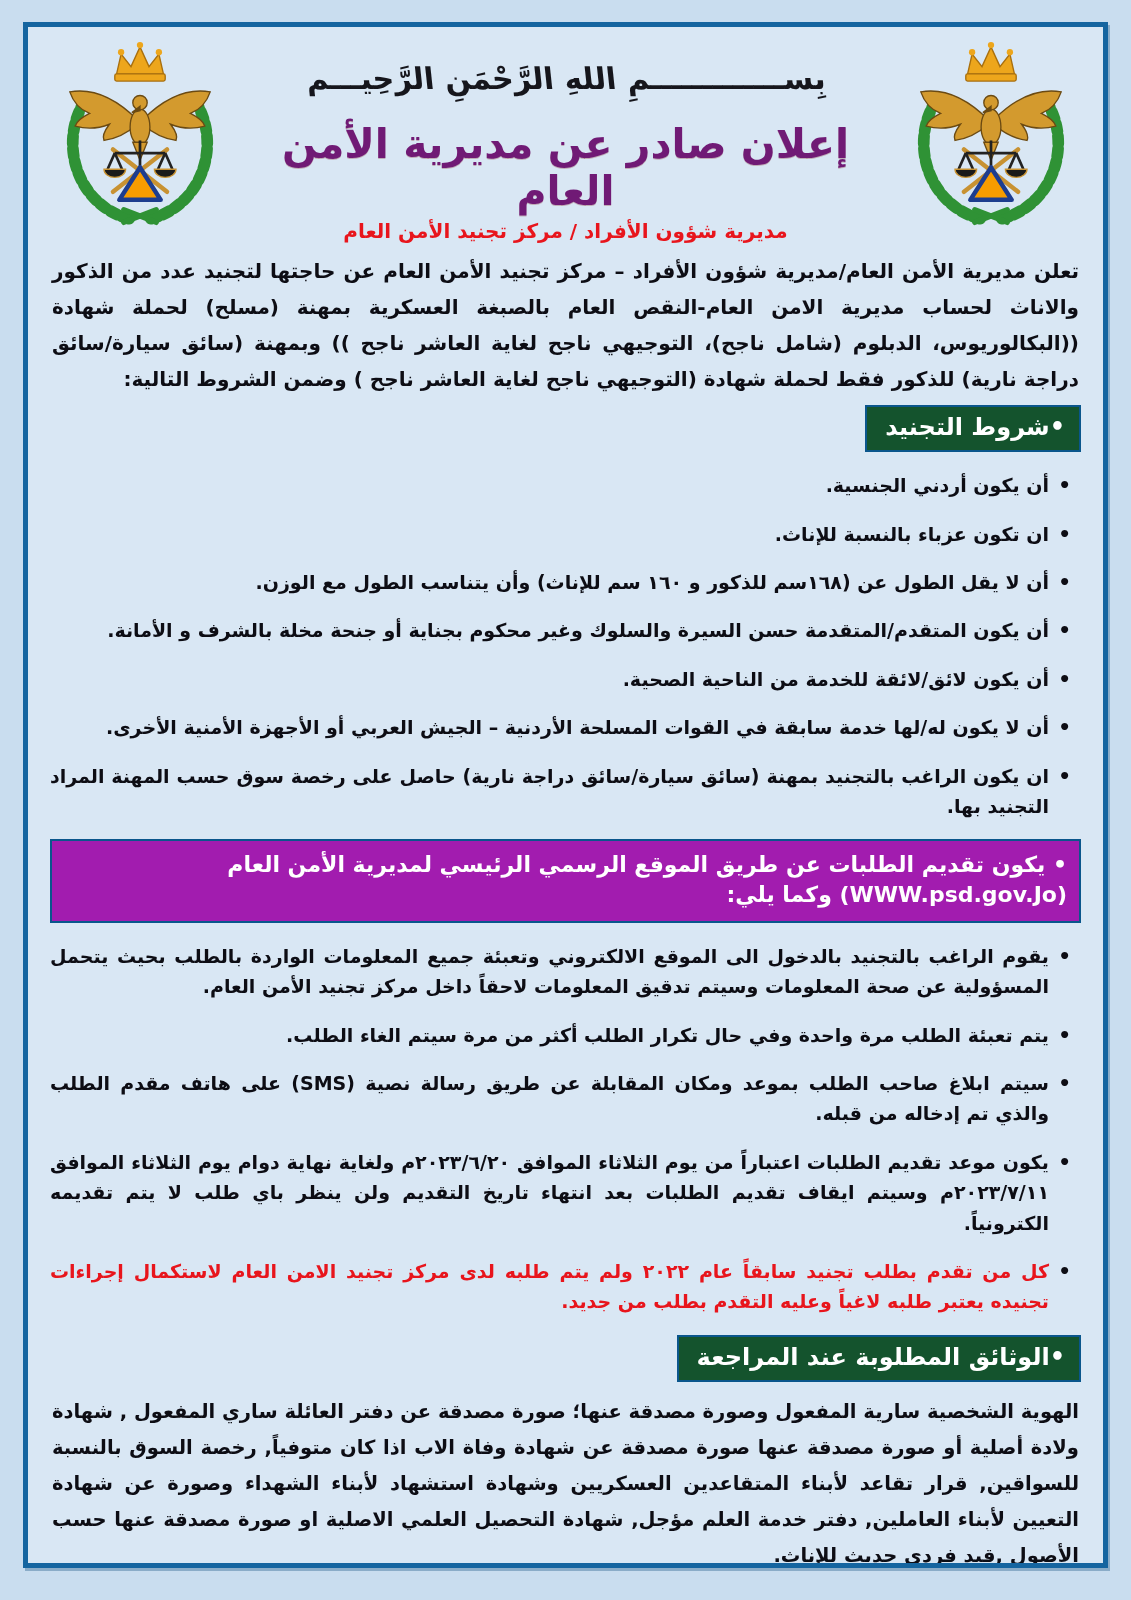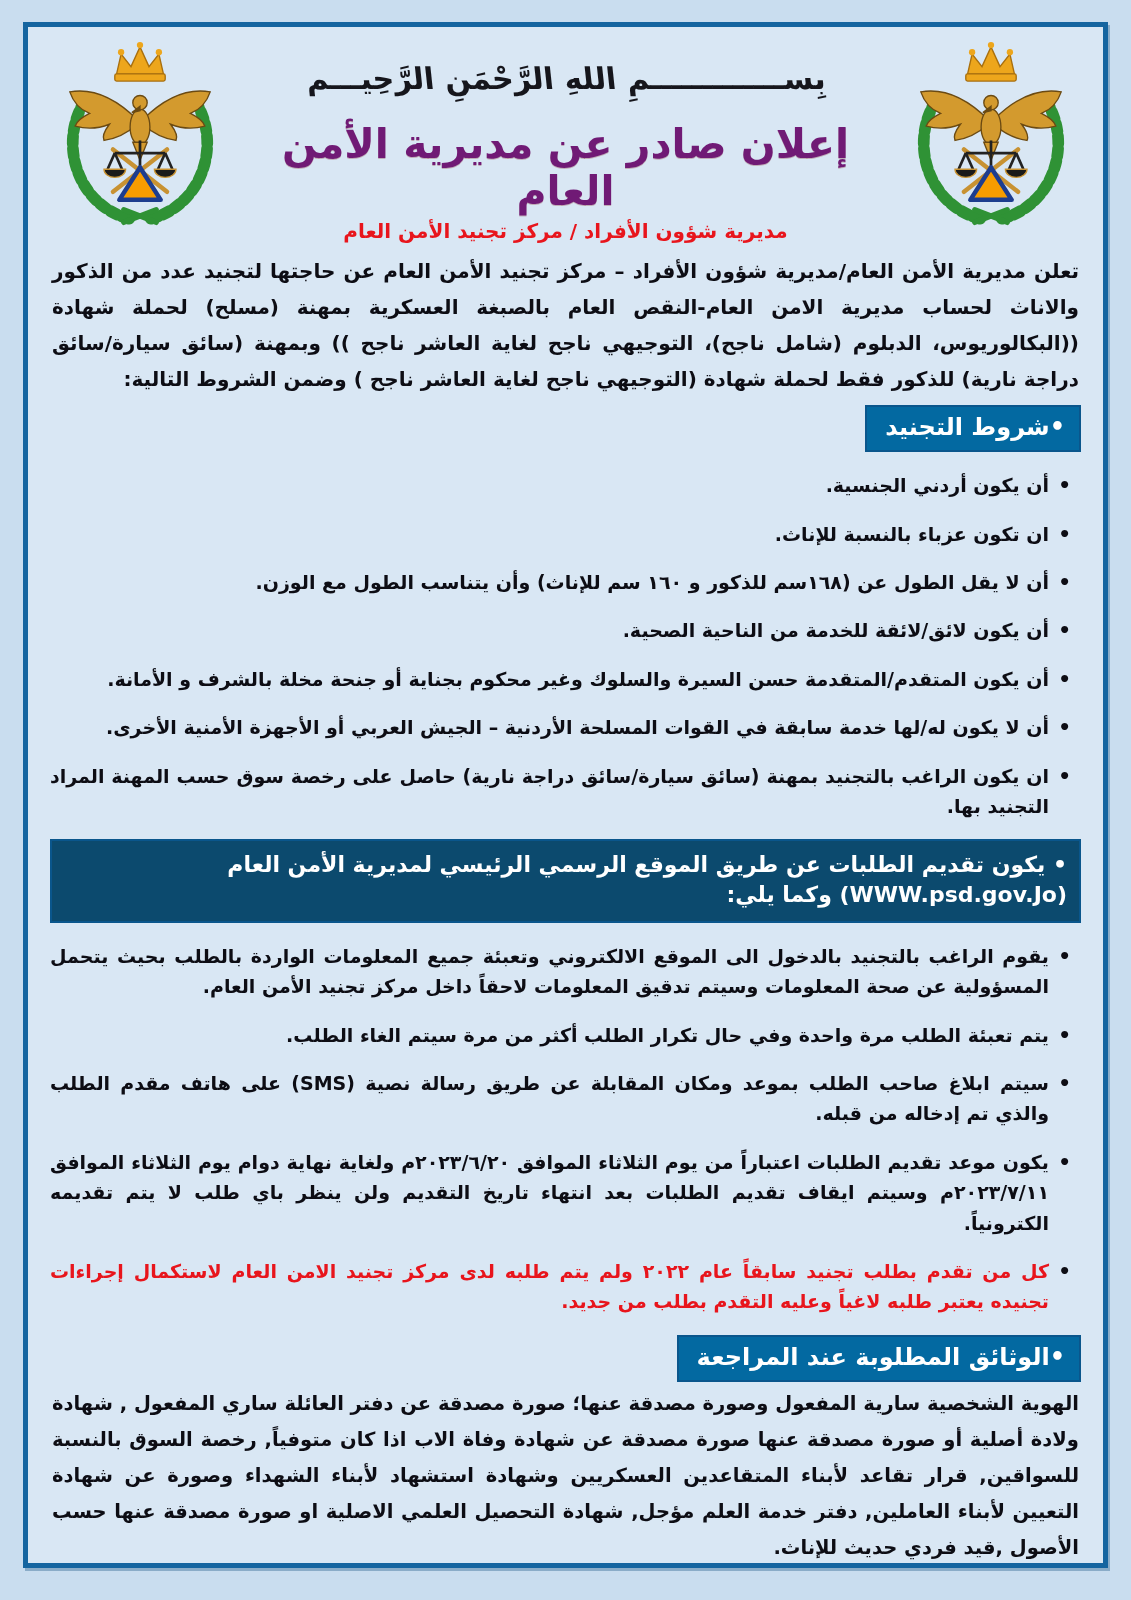--- a/index.html
+++ b/index.html
@@ -36,30 +36,30 @@
     margin:4px 0 0 0;color:#e8151c;font-size:20px;font-weight:800;line-height:1.2;
   }
   
   .intro{
     margin:10px 2px 8px 2px;font-size:20px;font-weight:bold;
     text-align:justify;line-height:1.8;
   }
   
   .badge{
     width:max-content;max-width:95%;
-    background:#0369a1;color:#ffffff;
+    background:#14532d;color:#ffffff;
     border:2px solid #0a568c;
     font-size:24px;font-weight:800;
     padding:6px 14px 9px 18px;
-    margin:6px 0 4px 0;
+    margin:6px 0 12px 0;
   }
   
   .banner{
     box-sizing:border-box;width:100%;
-    background:#0c4a6e;color:#ffffff;
+    background:#a21caf;color:#ffffff;
     border:2px solid #0a568c;
     font-size:22px;font-weight:800;
     padding:9px 12px 11px 12px;
     margin:8px 0 8px 0;
     text-align:right;line-height:1.35;
   }
   
   .bullets{list-style:none;margin:2px 0 4px 0;padding:0 8px 0 0;}
   .bullets li{
     position:relative;padding-right:24px;margin:18px 0;
@@ -166,22 +166,22 @@
     </div>
   </header>
 
   <p class="intro">تعلن مديرية الأمن العام/مديرية شؤون الأفراد – مركز تجنيد الأمن العام عن حاجتها لتجنيد عدد من الذكور والاناث لحساب مديرية الامن العام-النقص العام بالصبغة العسكرية بمهنة (مسلح) لحملة شهادة ((البكالوريوس، الدبلوم (شامل ناجح)، التوجيهي ناجح لغاية العاشر ناجح )) وبمهنة (سائق سيارة/سائق دراجة نارية) للذكور فقط لحملة شهادة (التوجيهي ناجح لغاية العاشر  ناجح ) وضمن الشروط التالية:</p>
 
   <div class="badge">•شروط التجنيد</div>
   <ul class="bullets">
     <li>أن يكون أردني الجنسية.</li>
     <li>ان تكون عزباء بالنسبة للإناث.</li>
     <li>أن لا يقل الطول عن (١٦٨سم للذكور و ١٦٠ سم للإناث) وأن يتناسب الطول مع الوزن.</li>
+    <li>أن يكون المتقدم/المتقدمة حسن السيرة والسلوك وغير محكوم بجناية أو جنحة مخلة بالشرف و الأمانة.</li>
     <li>أن يكون لائق/لائقة للخدمة من الناحية الصحية.</li>
-    <li>أن يكون المتقدم/المتقدمة حسن السيرة والسلوك وغير محكوم بجناية أو جنحة مخلة بالشرف و الأمانة.</li>
     <li>أن لا يكون له/لها خدمة سابقة في القوات المسلحة الأردنية – الجيش العربي أو الأجهزة الأمنية الأخرى.</li>
     <li>ان يكون الراغب بالتجنيد بمهنة (سائق سيارة/سائق دراجة نارية) حاصل على رخصة سوق حسب المهنة المراد التجنيد بها.</li>
   </ul>
 
   <div class="banner">• يكون تقديم الطلبات عن طريق الموقع الرسمي الرئيسي لمديرية الأمن العام (WWW.psd.gov.Jo) وكما يلي:</div>
   <ul class="bullets">
     <li>يقوم الراغب بالتجنيد بالدخول الى الموقع الالكتروني وتعبئة جميع المعلومات الواردة بالطلب بحيث يتحمل المسؤولية عن صحة المعلومات وسيتم تدقيق المعلومات لاحقاً داخل مركز تجنيد الأمن العام.</li>
     <li>يتم تعبئة الطلب مرة واحدة وفي حال تكرار الطلب أكثر من مرة سيتم الغاء الطلب.</li>
     <li>سيتم ابلاغ صاحب الطلب بموعد ومكان المقابلة عن طريق رسالة نصية (SMS) على هاتف مقدم الطلب والذي تم إدخاله من قبله.</li>
     <li>يكون موعد تقديم الطلبات اعتباراً من يوم الثلاثاء الموافق ٢٠٢٣/٦/٢٠م ولغاية نهاية دوام يوم الثلاثاء الموافق ٢٠٢٣/٧/١١م وسيتم ايقاف تقديم الطلبات بعد انتهاء تاريخ التقديم ولن ينظر باي طلب لا يتم تقديمه الكترونياً.</li>

